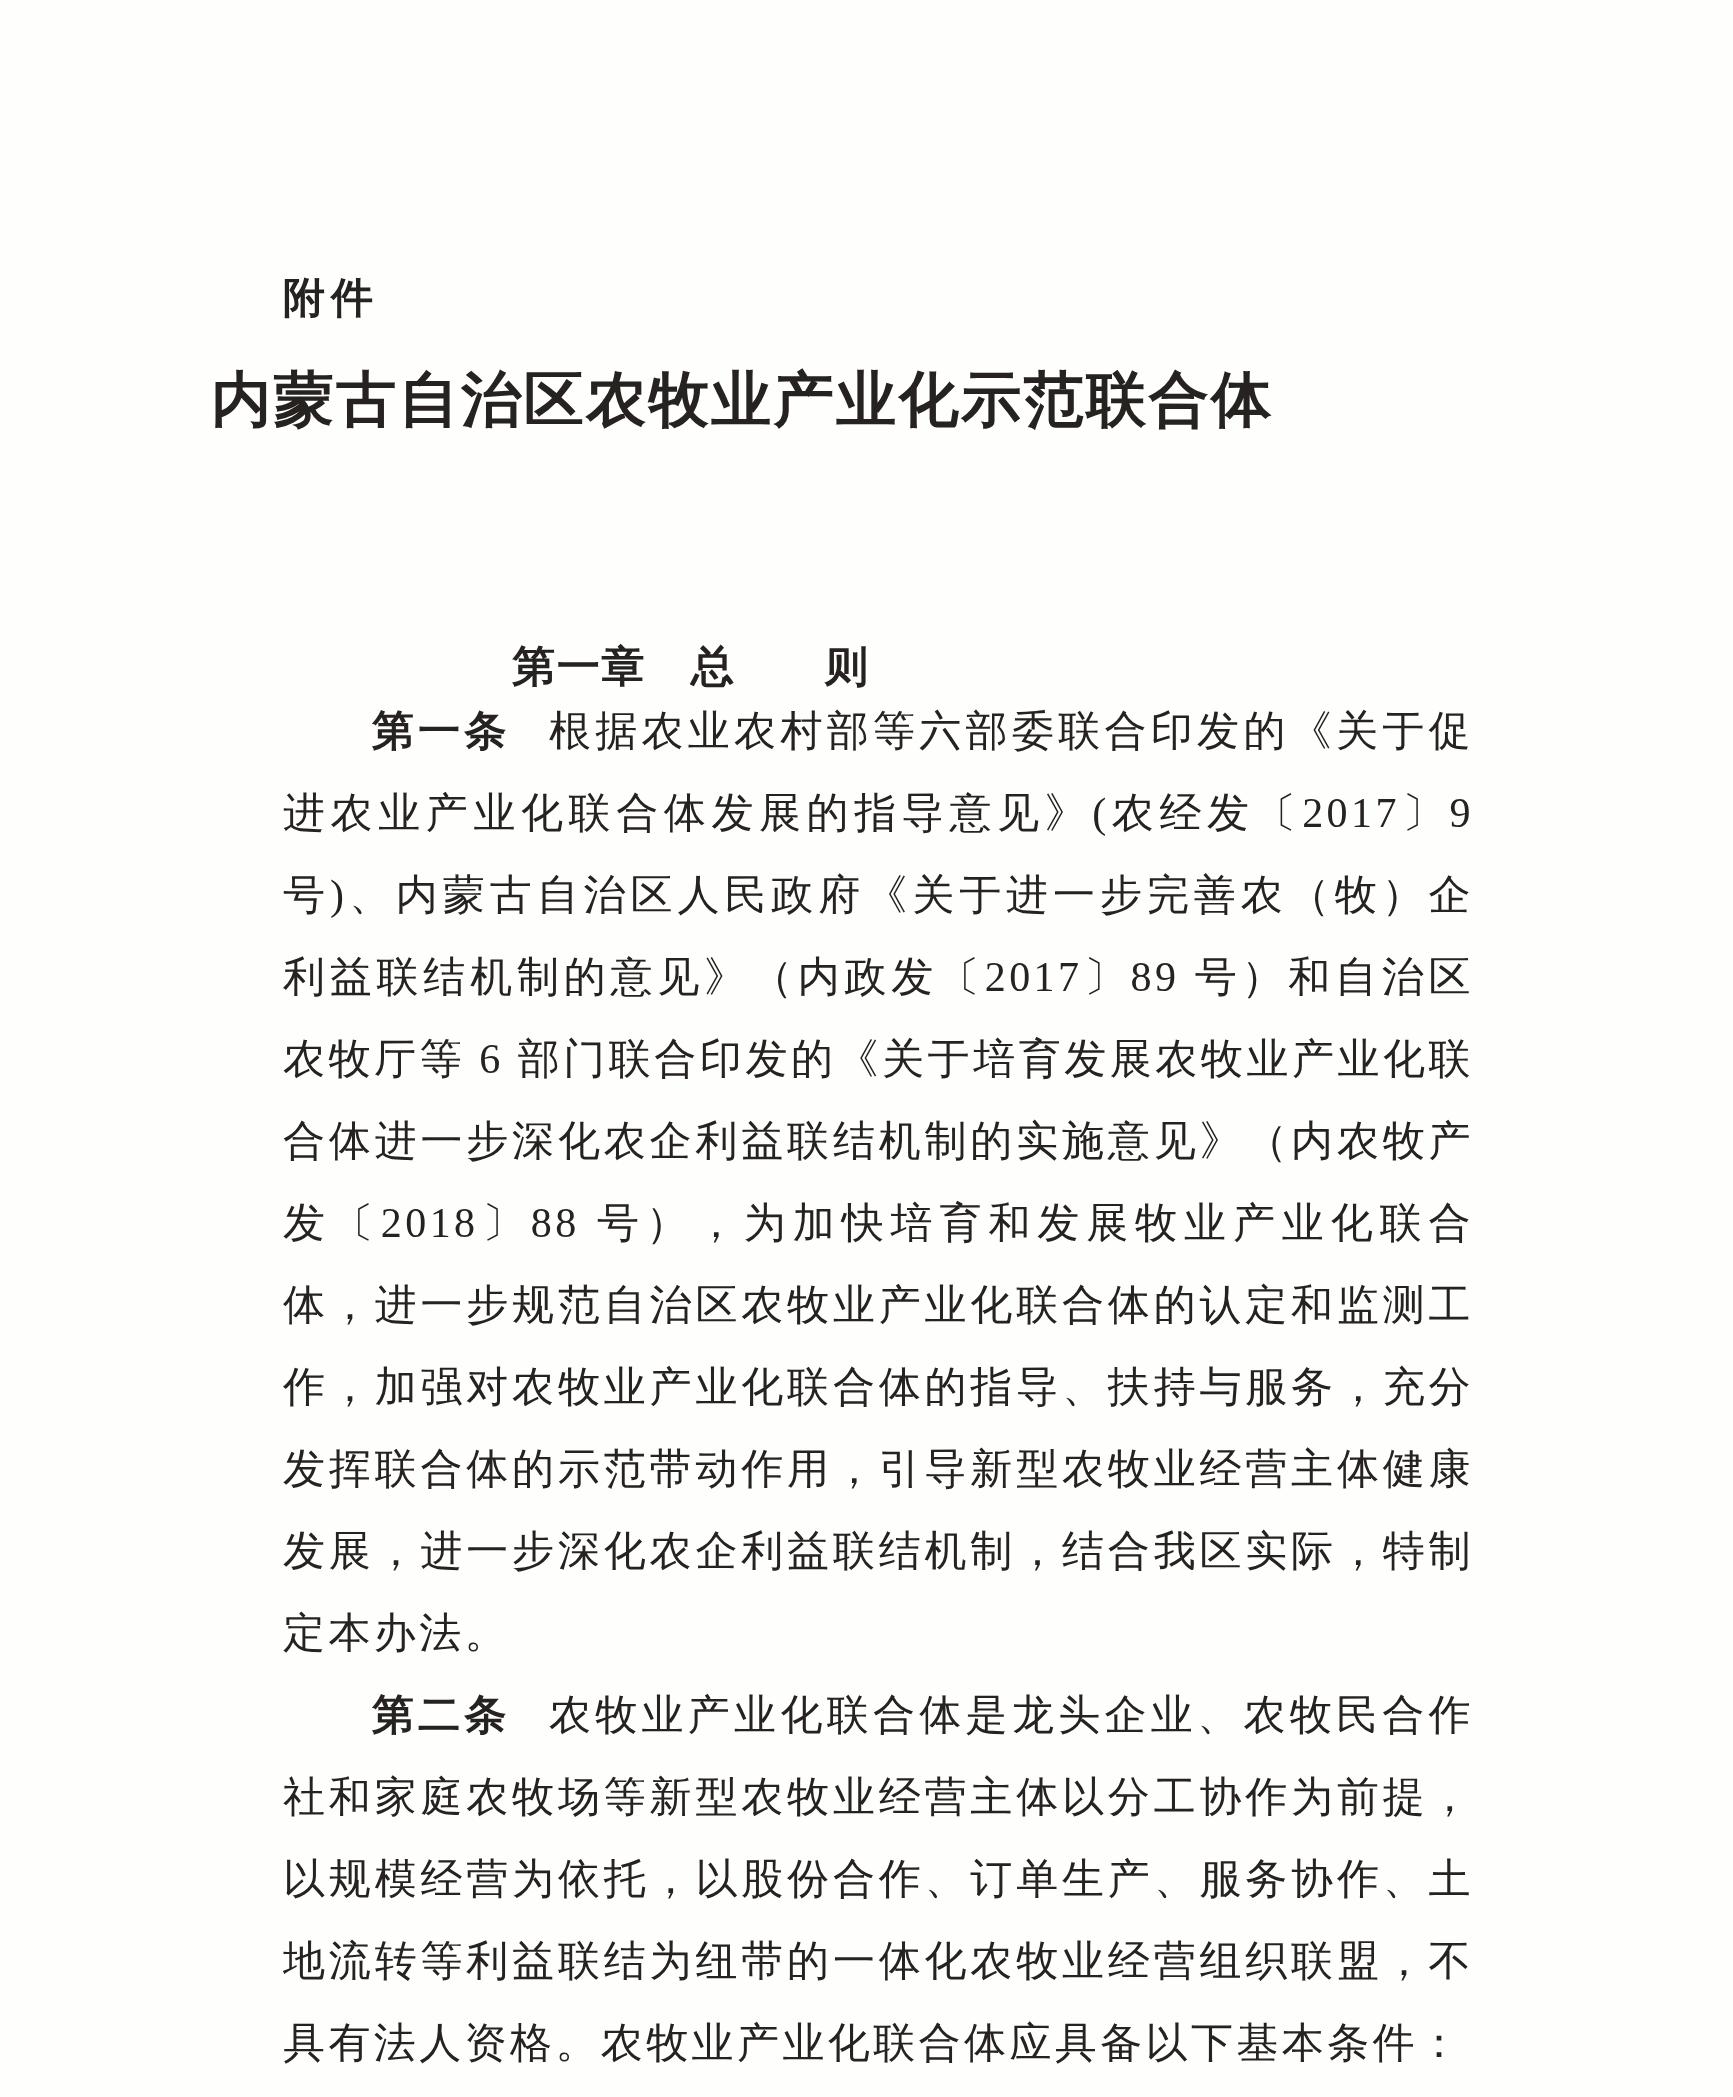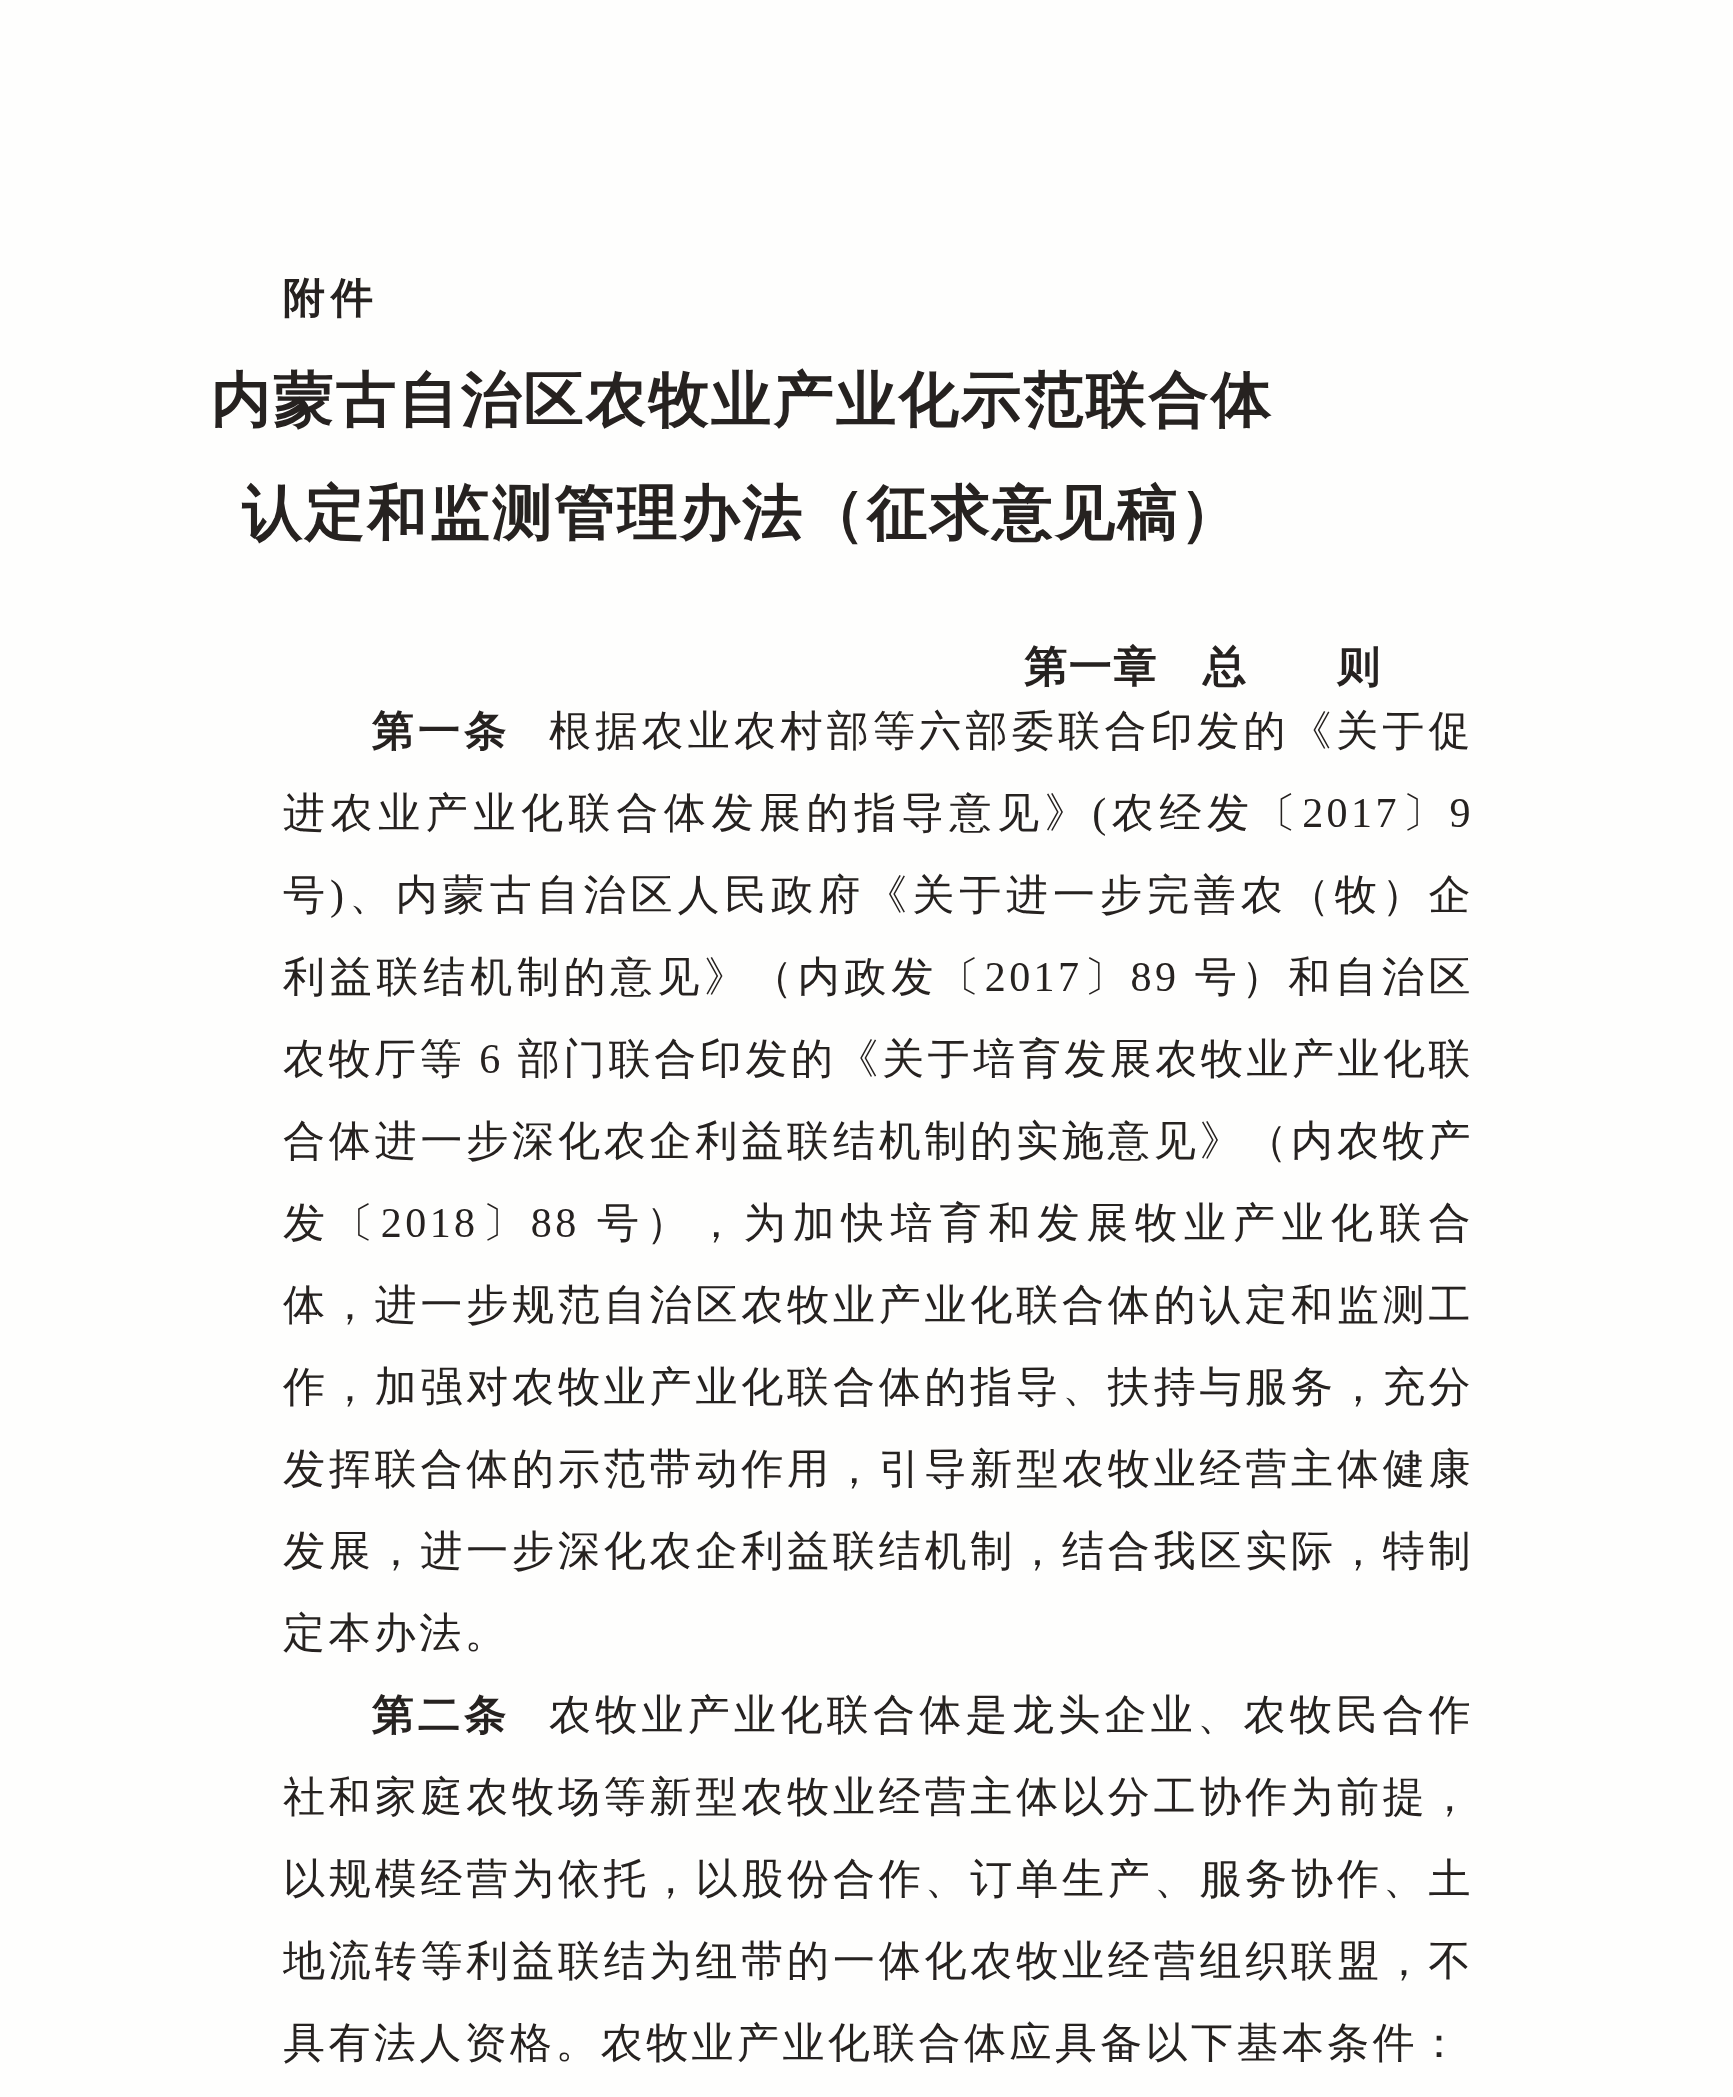--- a/index.html
+++ b/index.html
@@ -34,21 +34,21 @@
     font-size: 60px;
     line-height: 113px;
     font-weight: 700;
     letter-spacing: 2.5px;
   }
   .chapter-heading {
     position: absolute;
     top: 627px;
     left: 0;
     width: 1382px;
-    text-align: right;
+    text-align: center;
     font-size: 43px;
     line-height: 80px;
     font-weight: 700;
     letter-spacing: 1.7px;
   }
   .content {
     position: absolute;
     left: 283px;
     top: 690px;
     width: 1191px;
@@ -68,21 +68,20 @@
 </style>
 </head>
 <body>
 
 <div class="page">
 
   <div class="attachment">附件</div>
 
   <div class="doc-title">
     <div>内蒙古自治区农牧业产业化示范联合体</div>
-    <div>认定和监测管理办法（征求意见稿）</div>
   </div>
 
   <div class="chapter-heading">第一章　总　　则</div>
 
   <div class="content">
 
     <p>
       <span class="article-lead">第一条</span><span>根据农业农村部等六部委联合印发的《关于促进农业产业化联合体发展的指导意见》(农经发〔2017〕9 号)、内蒙古自治区人民政府《关于进一步完善农（牧）企利益联结机制的意见》（内政发〔2017〕89 号）和自治区农牧厅等 6 部门联合印发的《关于培育发展农牧业产业化联合体进一步深化农企利益联结机制的实施意见》（内农牧产发〔2018〕88 号），为加快培育和发展牧业产业化联合体，进一步规范自治区农牧业产业化联合体的认定和监测工作，加强对农牧业产业化联合体的指导、扶持与服务，充分发挥联合体的示范带动作用，引导新型农牧业经营主体健康发展，进一步深化农企利益联结机制，结合我区实际，特制定本办法。</span>
     </p>
 

